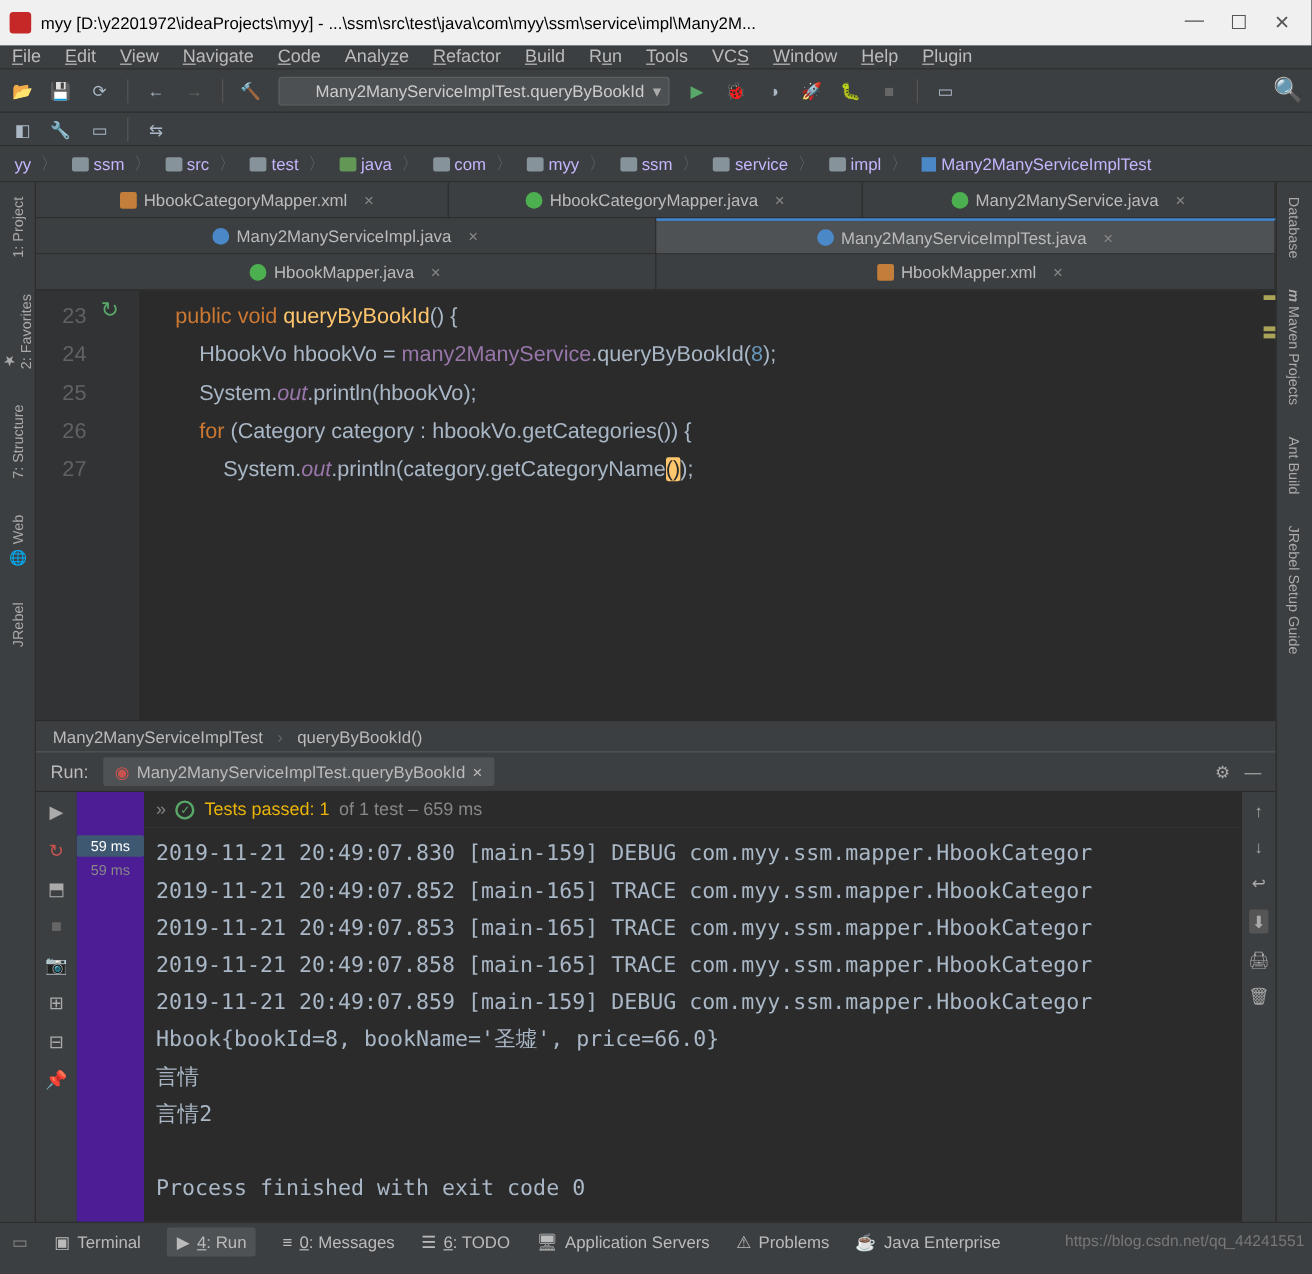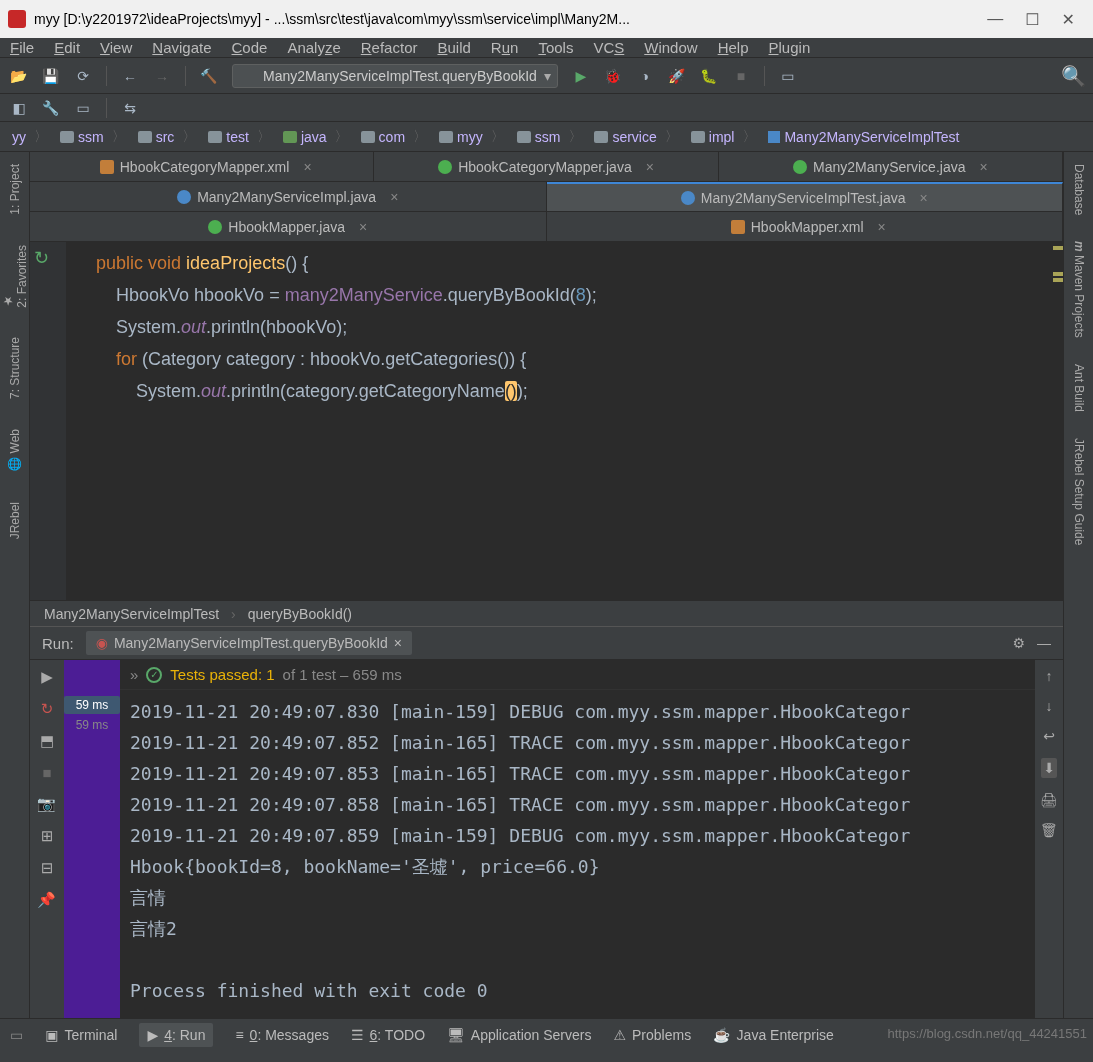--- a/index.html
+++ b/index.html
@@ -217,24 +217,25 @@
           <span class="x">×</span>
         </div>
       <div class="tab wide">
           <span class="ci x"></span>
           <span>HbookMapper.xml</span>
           <span class="x">×</span>
         </div>
     </div>
 
     <div class="editor">
+      <div class="gut">23<br>24<br>25<br>26<br>27</div>
       <div class="gut2">
           <span class="green" style="display:block;padding:5px 4px">↻</span>
         </div>
-      <div class="code">    <span class="kw">public void</span> <span class="fn">ideaProjects</span>() {
+      <div class="code">    <span class="kw">public void</span> <span class="fn">queryByBookId</span>() {
         HbookVo hbookVo = <span class="str">many2ManyService</span>.queryByBookId(<span style="color:#6897bb">8</span>);
         System.<span class="it">out</span>.println(hbookVo);
         <span class="kw">for</span> (Category category : hbookVo.getCategories()) {
             System.<span class="it">out</span>.println(category.getCategoryName<span class="par">()</span>);</div>
       <div class="marks">
         <div class="mark" style="top:4px;background:#a9a457"></div>
         <div class="mark" style="top:30px;background:#a9a457"></div>
         <div class="mark" style="top:36px;background:#a9a457"></div>
       </div>
     </div>

